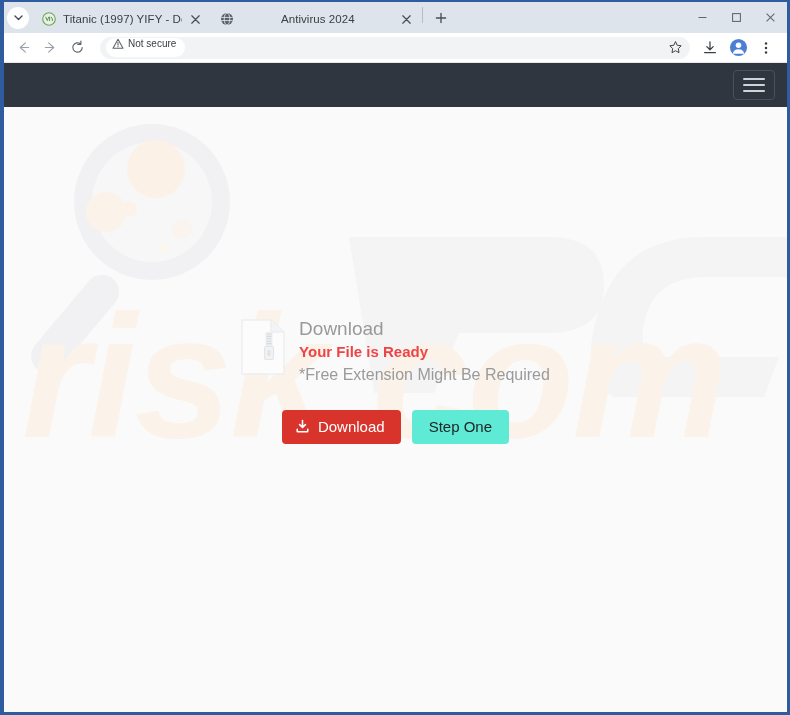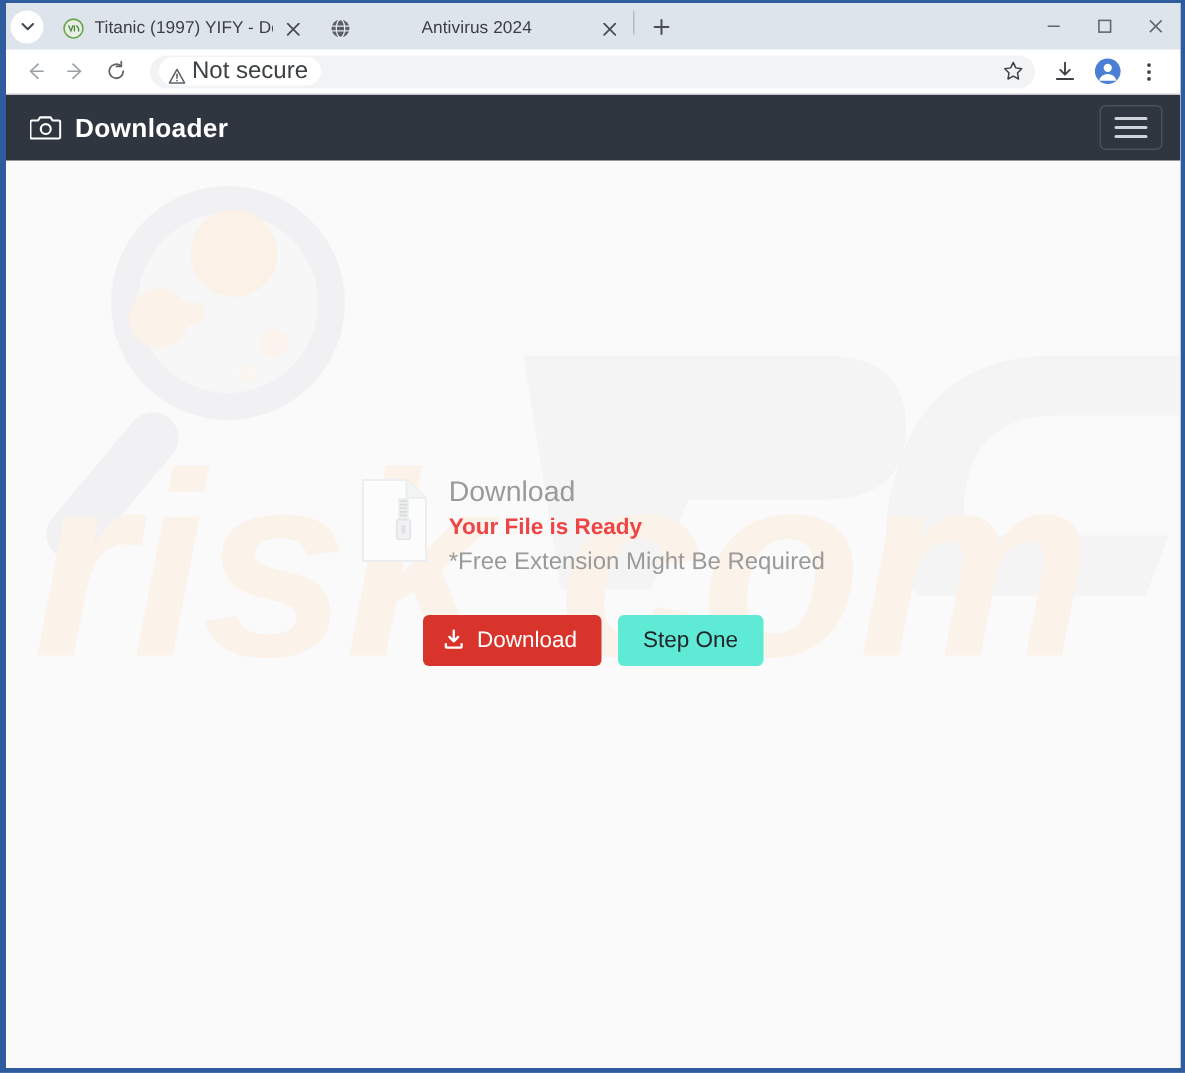--- a/index.html
+++ b/index.html
@@ -149,23 +149,23 @@
     background: #f1f3f4;
     border-radius: 11px;
     display: flex;
     align-items: center;
     margin: 0 5px 0 9px;
     padding-left: 8px;
     position: relative;
   }
   .not-secure {
     display: flex;
-    align-items: flex-end;
+    align-items: flex-start;
     gap: 4px;
-    font-size: 16px;
+    font-size: 10px;
     color: #3c4043;
     background: #fff;
     border-radius: 11px;
     height: 19px;
     padding: 0 9px 0 6px;
     margin-left: -2px;
   }
   .omni-star {
     position: absolute;
     right: 6px; top: 50%;
@@ -445,27 +445,20 @@
           <circle cx="7" cy="2.4" r="1.25" fill="#3c4043"></circle>
           <circle cx="7" cy="7" r="1.25" fill="#3c4043"></circle>
           <circle cx="7" cy="11.6" r="1.25" fill="#3c4043"></circle>
         </svg>
       </div>
     </div>
 
     <div class="page">
 
       <div class="site-header">
-        <div class="brand">
-          <svg width="21" height="18" viewBox="0 0 22 19">
-            <path d="M1.2 4.6 h4.4 l1.4 -2.2 h7.4 l1.4 2.2 h4.4 a1 1 0 0 1 1 1 v10.6 a1 1 0 0 1 -1 1 H1.2 a1 1 0 0 1 -1 -1 V5.6 a1 1 0 0 1 1 -1 Z" fill="none" stroke="#ffffff" stroke-width="1.5" stroke-linejoin="round"></path>
-            <circle cx="11" cy="10.6" r="3.5" fill="none" stroke="#ffffff" stroke-width="1.5"></circle>
-          </svg>
-          <span>Downloader</span>
-        </div>
         <div class="hamburger">
           <span></span>
           <span></span>
           <span></span>
         </div>
       </div>
 
       <div class="page-body">
 
         <div class="watermark">

